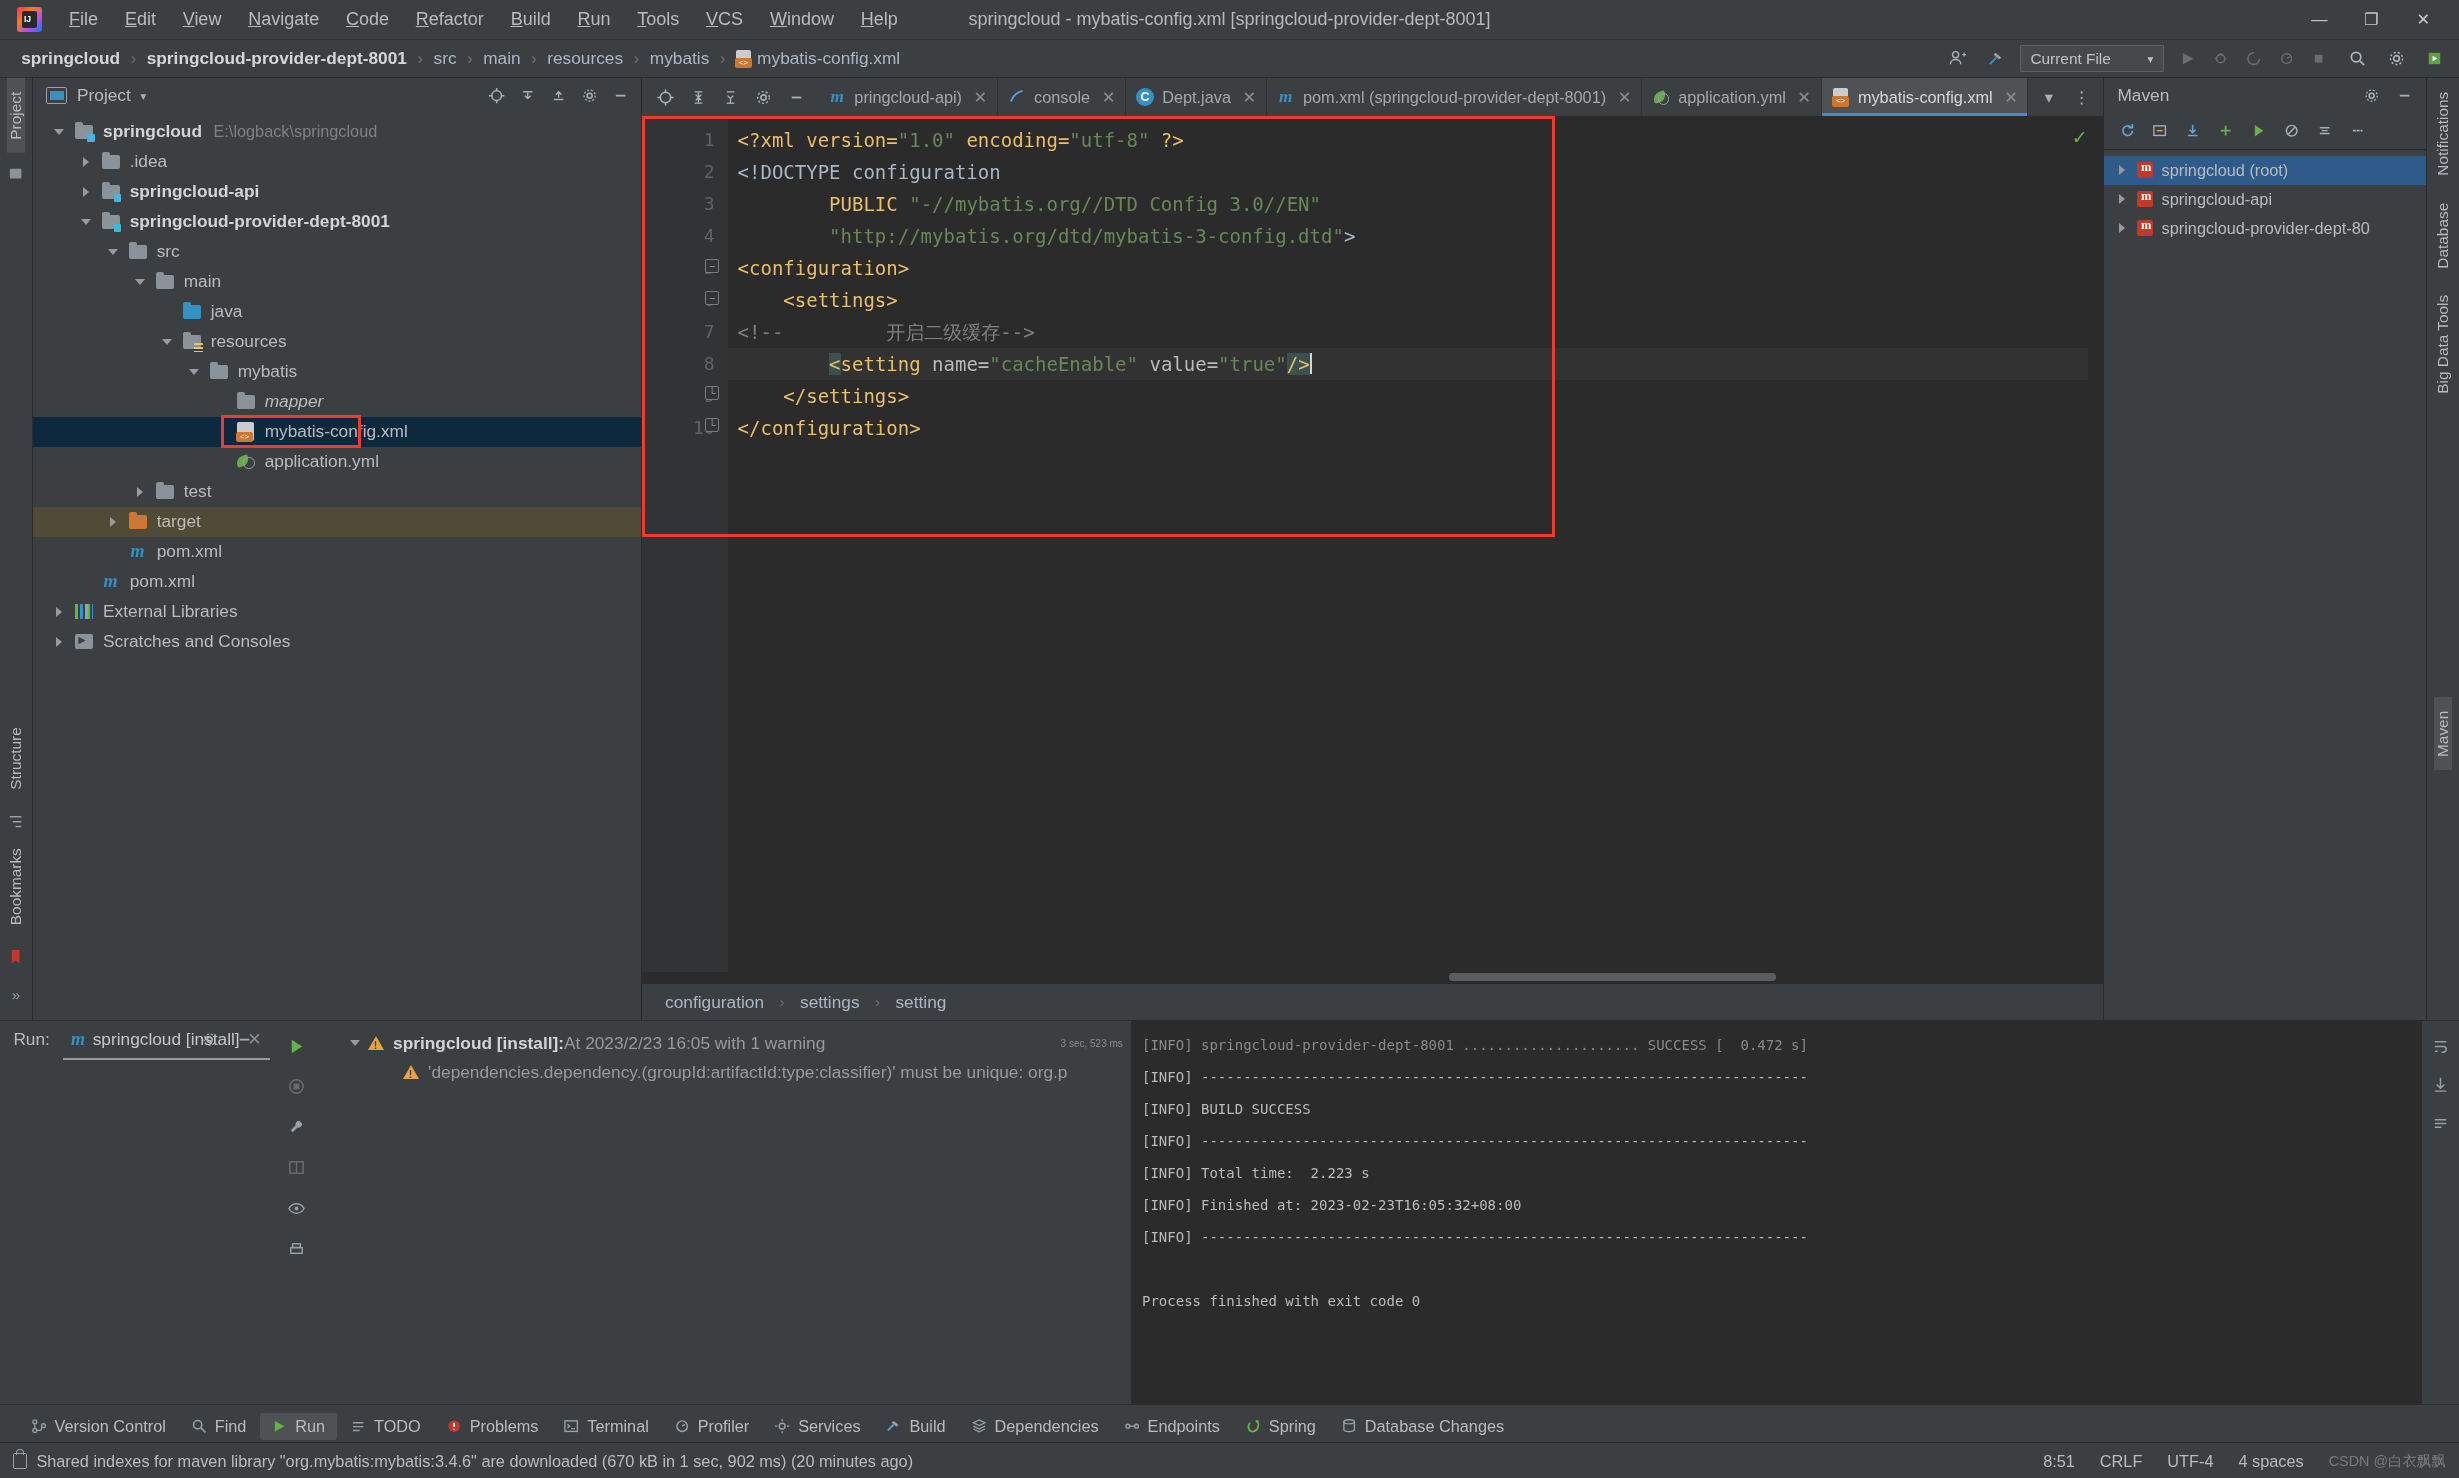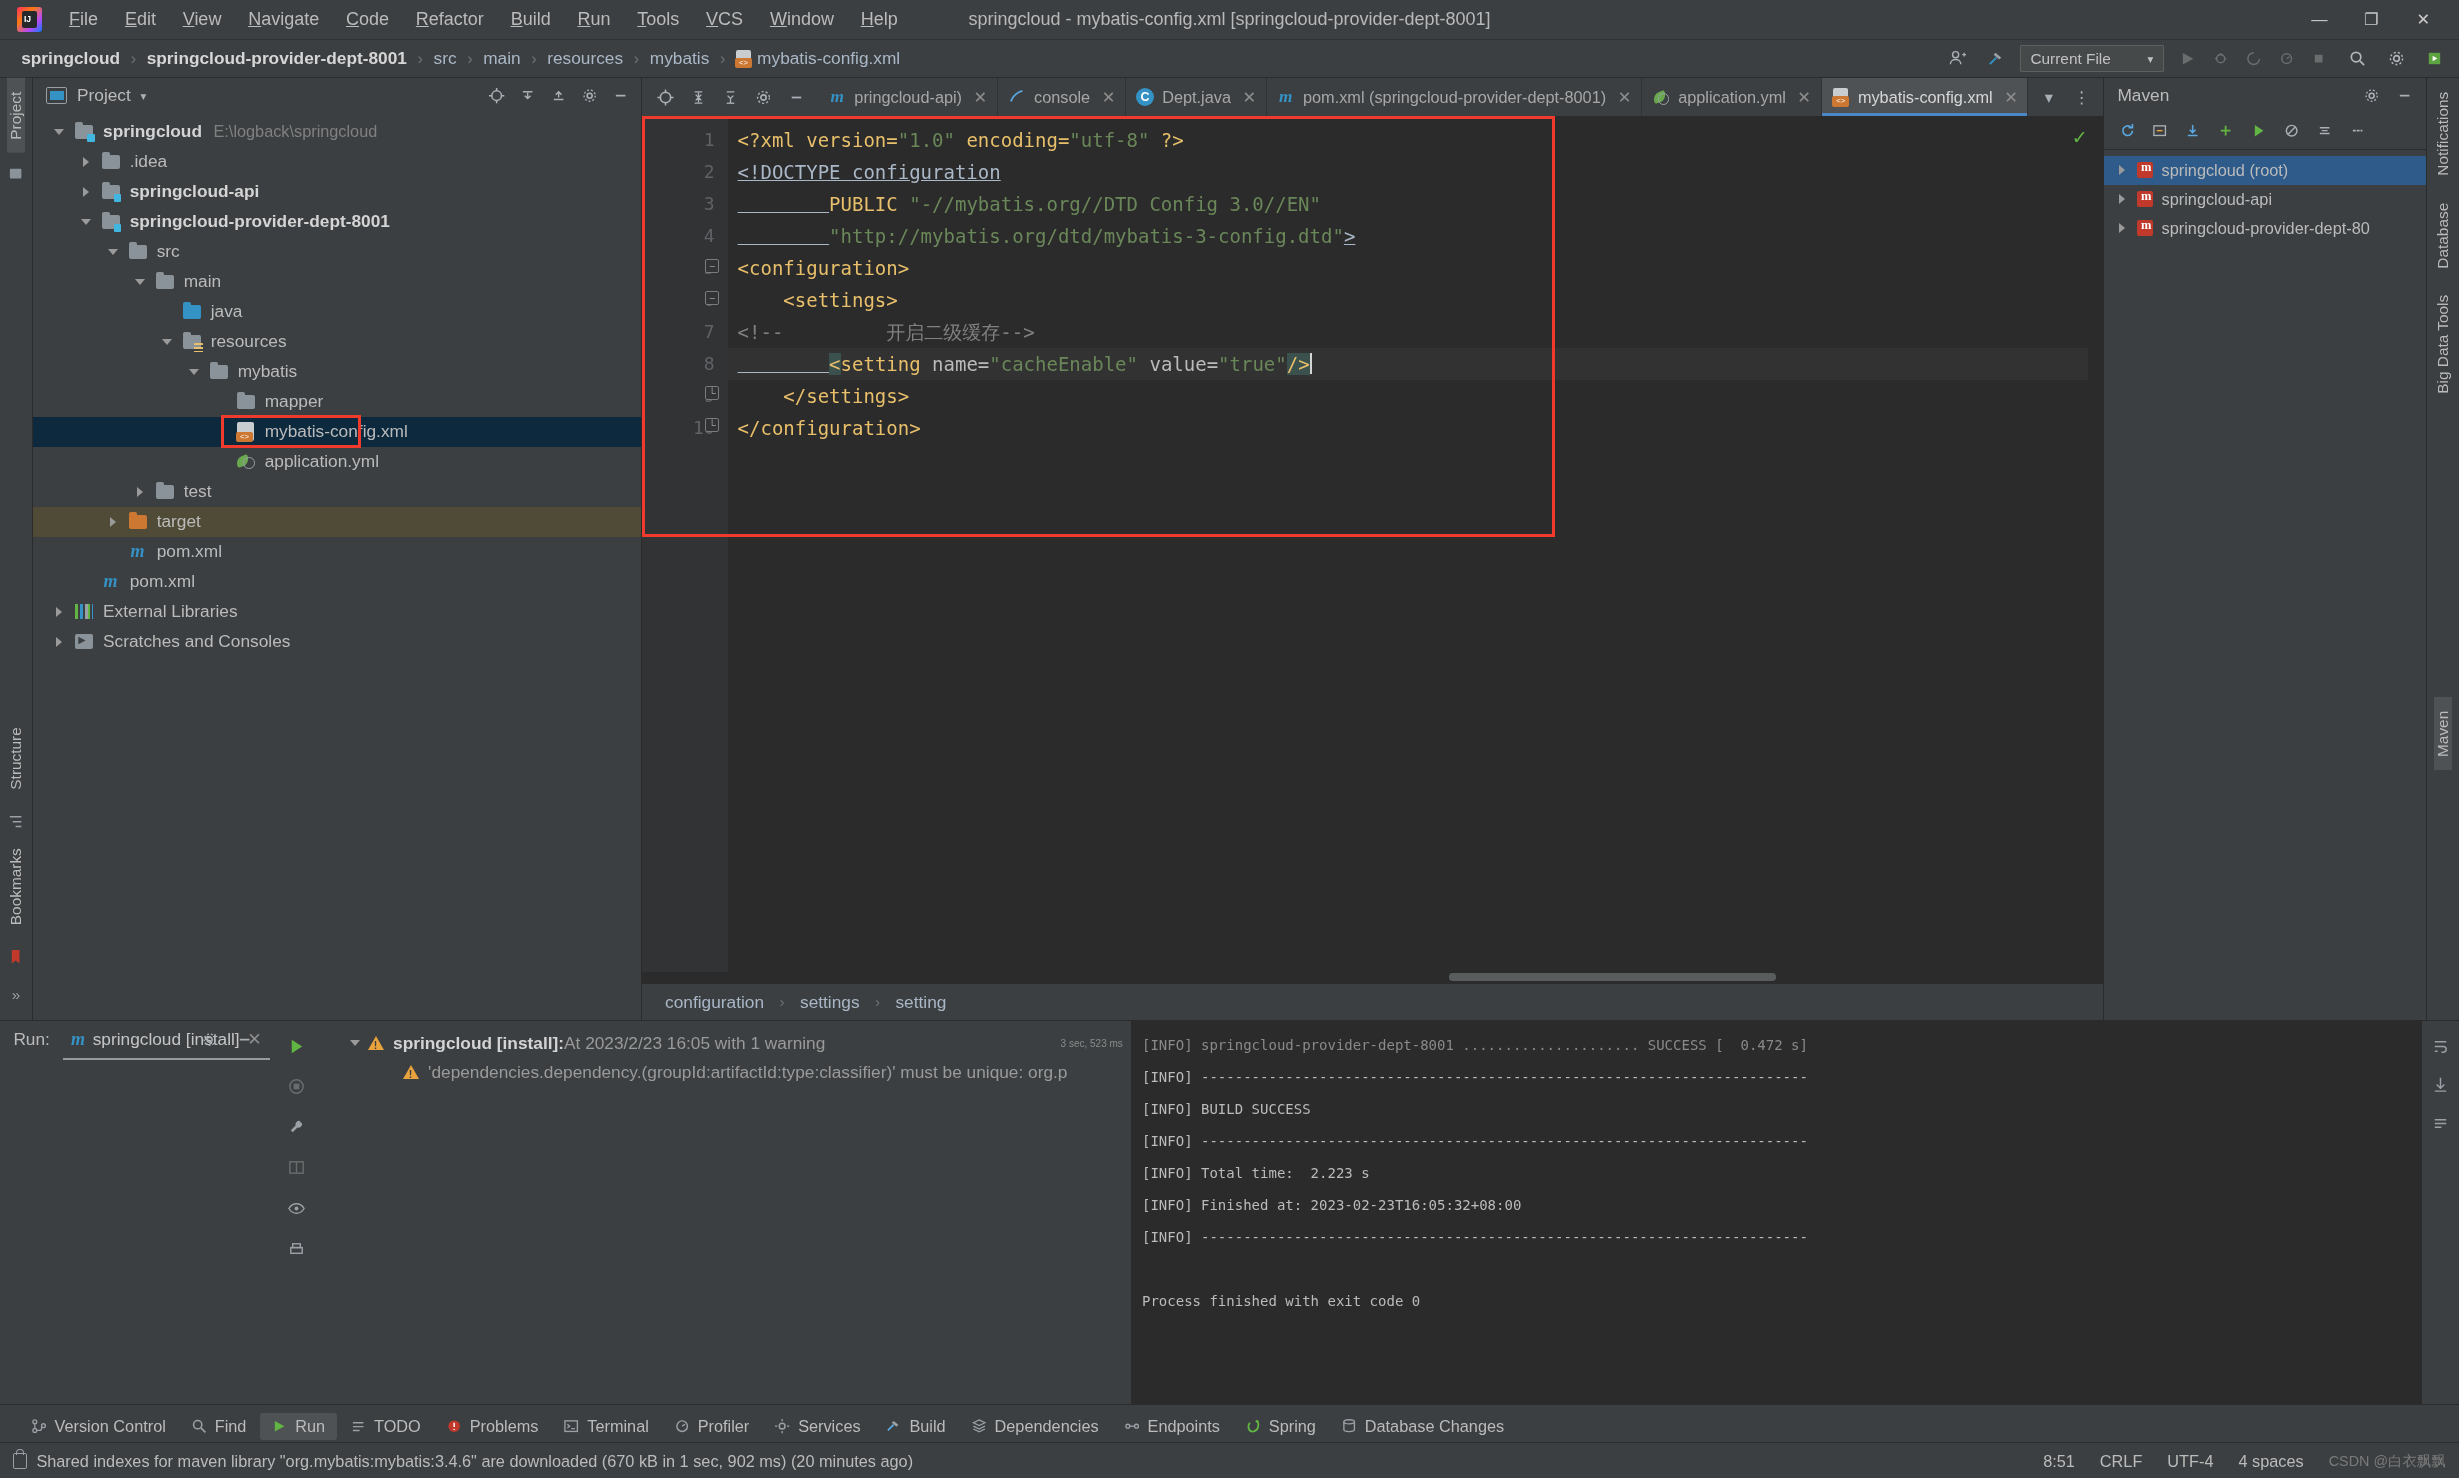--- a/index.html
+++ b/index.html
@@ -122,21 +122,21 @@
   .fold-col { position:absolute; right:0; top:7.7px; width:23px;}
   .fold { position:absolute; width:14.4px; height:14.4px; border:1px solid #7a7d80; color:#9a9da0; font-size:10.6px; line-height:12.5px; text-align:center; border-radius:1.9px; background:#313335;}
   .code-lines { flex:1; position:relative; padding-top:7.7px; font-family:"DejaVu Sans Mono", monospace; font-size:19px; overflow:hidden;}
   .cl { height:32px; line-height:32px; white-space:pre; padding-left:9.6px; color:#a9b7c6;}
   .cl.cur { background:#323232; }
   .tag { color:#e8bf6a; }
   .attr { color:#bababa; }
   .str { color:#6a8759; }
   .kw  { color:#e8bf6a; }
   .cmt { color:#808080; }
-  .plain { color:#a9b7c6;text-decoration:underline; }
+  .plain { color:#a9b7c6; }
   .brkt-hl { background:#3b514d; }
   .caret-bar { display:inline-block; width:1.9px; height:21px; background:#d4d4d4; vertical-align:-3.8px;}
   .red-box { position:absolute; border:3.8px solid #f03a2e; pointer-events:none; }
   .editor-check { position:absolute; right:15.4px; top:9.6px; color:#62b543; font-size:19px;}
   .right-scroll { position:absolute; right:0; top:0; bottom:0; width:15.4px; background:#2b2b2b;}
 
   .bc-bottom { height:37px; background:#3c3f41; display:flex; align-items:center; padding-left:17.3px; gap:3.8px; flex:none; border-top:1px solid #2b2b2b;}
   .bcb { color:#a9b7c6; font-size:17.3px; padding:1.9px 5.8px;}
   .bcb-sep { color:#6e7376; font-size:15.4px; padding:0 5.8px;}
   .hscroll { height:11.5px; background:#2b2b2b; position:relative; flex:none;}
@@ -481,21 +481,21 @@
           </div>
           <div class="tnode" style="padding-left: 148px;">
             <span class="tw">
               <span class="chev chev-d"></span>
             </span>
             <span class="ticon">
               <span class="fld"></span>
             </span>
             <span class="tlabel">mybatis</span>
           </div>
-          <div class="tnode" style="padding-left: 175px;">
+          <div class="tnode" style="padding-left: 175px; font-style: italic;">
             <span class="tw"></span>
             <span class="ticon">
               <span class="fld"></span>
             </span>
             <span class="tlabel">mapper</span>
           </div>
           <div class="tnode selected" style="padding-left: 175px; position: relative;">
             <span class="tw"></span>
             <span class="ticon">
               <span class="xmlicon"></span>

